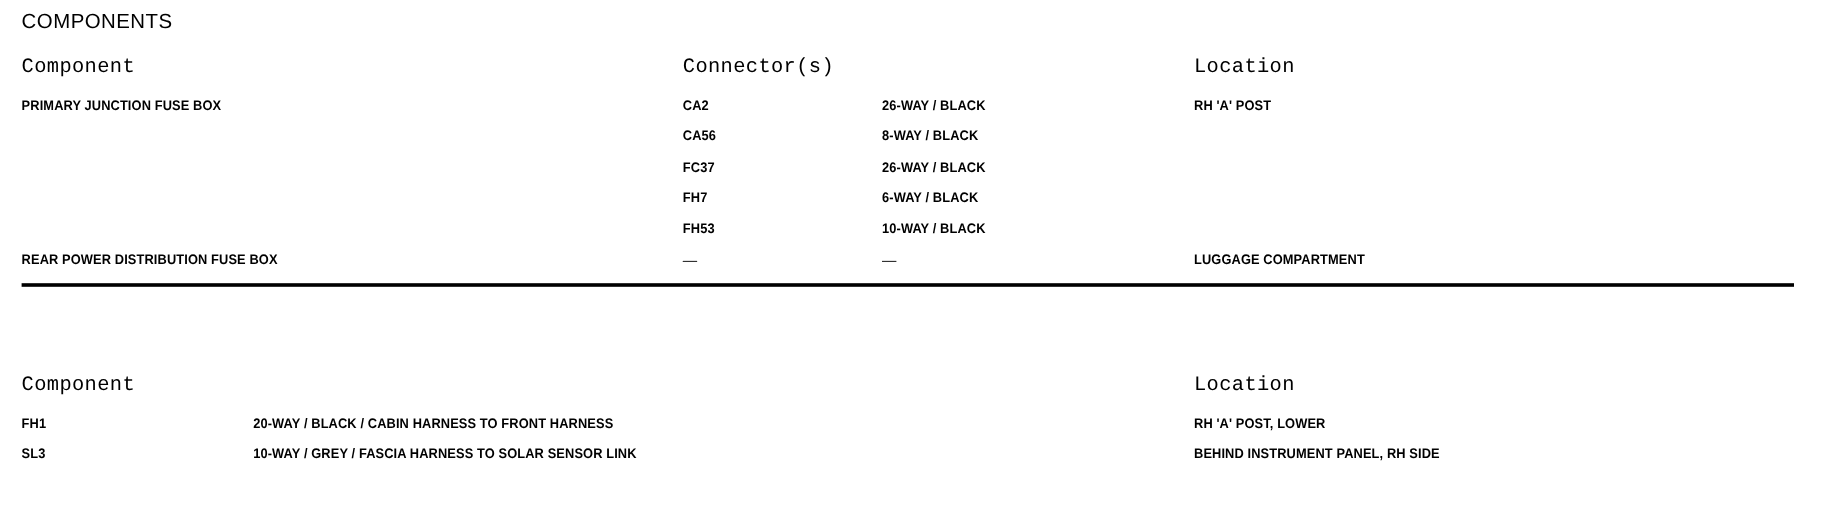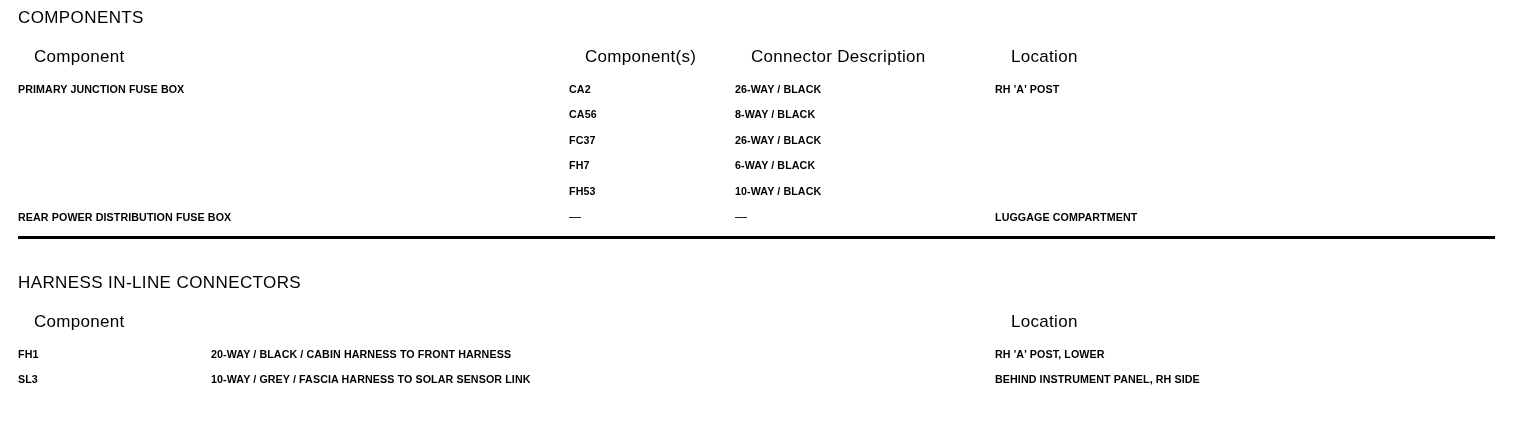--- a/index.html
+++ b/index.html
@@ -29,27 +29,26 @@
     font-size: 17px;
     font-weight: 400;
     letter-spacing: 0.4px;
     white-space: nowrap;
     color: #000;
   }
 
   
   .col-head {
     position: absolute;
-    font-family: Liberation Sans, sans-serif;
+    font-family: Liberation Mono, monospace;
     font-size: 17px;
     font-weight: 400;
     letter-spacing: 0.3px;
     white-space: nowrap;
     color: #000;
-    margin-left: 16px;
   }
 
   
   .cell {
     position: absolute;
     font-family: "Liberation Sans", sans-serif;
     font-size: 11.5px;
     font-weight: 700;
     letter-spacing: 0.1px;
     white-space: nowrap;
@@ -71,22 +70,21 @@
   }
 </style>
 </head>
 <body>
 
 <div class="page">
 
   <div class="section-title" style="left:18px; top:8px;">COMPONENTS</div>
 
   <div class="col-head" style="left:18px; top:47px;">Component</div>
-  <div class="col-head" style="left:569px; top:47px;">Component(s)</div>
-  <div class="col-head" style="left:735px; top:47px;">Connector Description</div>
+  <div class="col-head" style="left:569px; top:47px;">Connector(s)</div>
   <div class="col-head" style="left:995px; top:47px;">Location</div>
 
   <div class="cell" style="left:18px;  top:83px;">PRIMARY JUNCTION FUSE BOX</div>
   <div class="cell" style="left:569px; top:83px;">CA2</div>
   <div class="cell" style="left:735px; top:83px;">26-WAY / BLACK</div>
   <div class="cell" style="left:995px; top:83px;">RH 'A' POST</div>
 
   <div class="cell" style="left:569px; top:108px;">CA56</div>
   <div class="cell" style="left:735px; top:108px;">8-WAY / BLACK</div>
 
@@ -99,21 +97,20 @@
   <div class="cell" style="left:569px; top:185px;">FH53</div>
   <div class="cell" style="left:735px; top:185px;">10-WAY / BLACK</div>
 
   <div class="cell" style="left:18px;  top:211px;">REAR POWER DISTRIBUTION FUSE BOX</div>
   <div class="cell dash" style="left:569px; top:210px;">—</div>
   <div class="cell dash" style="left:735px; top:210px;">—</div>
   <div class="cell" style="left:995px; top:211px;">LUGGAGE COMPARTMENT</div>
 
   <div class="rule" style="left:18px; top:236px; width:1477px; height:3px;"></div>
 
-  <div class="section-title" style="left:18px; top:273px;">HARNESS IN-LINE CONNECTORS</div>
 
   <div class="col-head" style="left:18px; top:312px;">Component</div>
   <div class="col-head" style="left:995px; top:312px;">Location</div>
 
   <div class="cell" style="left:18px;  top:348px;">FH1</div>
   <div class="cell" style="left:211px; top:348px;">20-WAY / BLACK / CABIN HARNESS TO FRONT HARNESS</div>
   <div class="cell" style="left:995px; top:348px;">RH 'A' POST, LOWER</div>
 
   <div class="cell" style="left:18px;  top:373px;">SL3</div>
   <div class="cell" style="left:211px; top:373px;">10-WAY / GREY / FASCIA HARNESS TO SOLAR SENSOR LINK</div>

